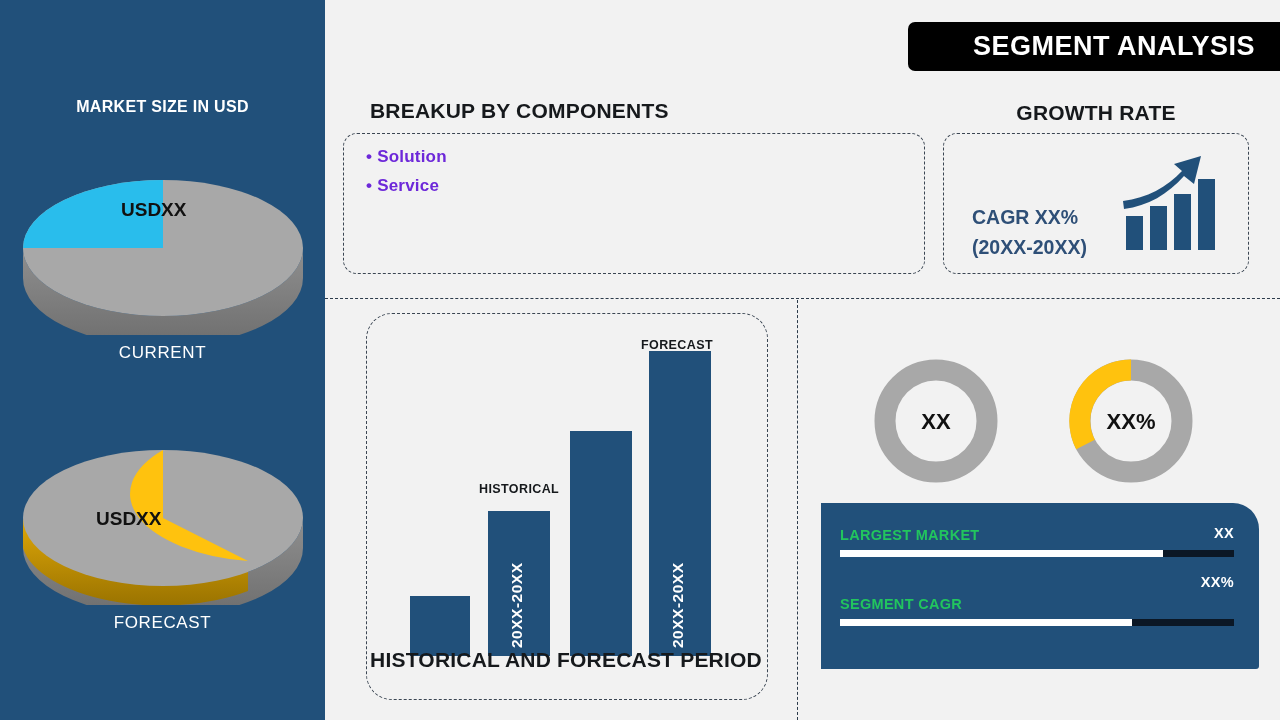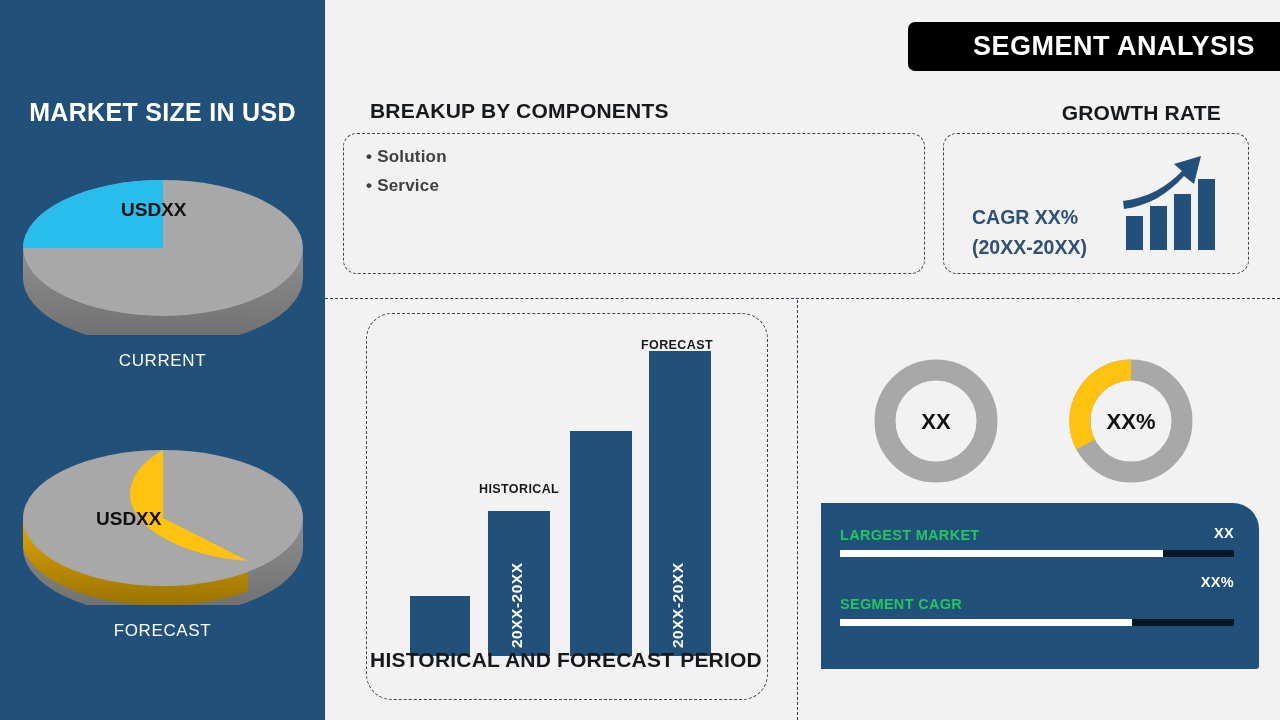--- a/index.html
+++ b/index.html
@@ -11,28 +11,28 @@
   }
   #page{position:relative;width:1280px;height:720px;background:#f2f2f2;}
 
   
   .sidebar{
     position:absolute;left:0;top:0;width:325px;height:720px;
     background:#21507a;
   }
   .sidebar-title{
     position:absolute;left:0;top:98px;width:325px;text-align:center;
-    color:#ffffff;font-size:25px;font-weight:bold;letter-spacing:.3px;
+    color:#ffffff;font-size:16px;font-weight:bold;letter-spacing:.3px;
   }
   .pie-wrap{position:absolute;left:0;width:325px;}
   .pie-wrap.current{top:160px;}
   .pie-wrap.forecast{top:430px;}
   .pie-label{
     width:325px;text-align:center;color:#ffffff;font-size:17px;font-weight:normal;
-    letter-spacing:.6px;margin-top:16px;
+    letter-spacing:.6px;margin-top:8px;
   }
   .pie-svg{display:block;margin:0 auto;}
   .pie-value{
     font-size:19px;font-weight:bold;fill:#111;font-family:"Liberation Sans",sans-serif;
   }
 
   
   .header-band{position:absolute;left:325px;top:0;width:955px;height:90px;background:#f2f2f2;}
   .title-pill{
     position:absolute;left:583px;top:22px;width:412px;height:49px;
@@ -49,33 +49,33 @@
     border-top:1.6px dashed #2b3a4a;
   }
   .vdivider{
     position:absolute;left:797px;top:300px;width:0;height:420px;
     border-left:1.6px dashed #2b3a4a;
   }
 
   
   .sec-head{position:absolute;font-size:21px;font-weight:bold;color:#16191c;letter-spacing:.2px;text-align:center;}
   .sec-head.components{left:370px;top:99px;}
-  .sec-head.growth{left:911px;top:101px;width:310px;text-align:right;}
+  .sec-head.growth{left:941px;top:101px;width:310px;text-align:center;}
 
   
   .dcard{
     position:absolute;border:1.5px dashed #3b4653;border-radius:14px;background:#f2f2f2;
   }
   .card-components{left:343px;top:133px;width:580px;height:139px;}
   .card-growth{left:943px;top:133px;width:304px;height:139px;}
   .card-bars{left:366px;top:313px;width:400px;height:385px;border-radius:26px;}
 
   .bullet-list{position:absolute;left:22px;top:8px;}
   .bullet-item{
-    font-size:17px;font-weight:bold;color:#404040;line-height:29px;letter-spacing:.2px;
+    font-size:17px;font-weight:bold;color:#6d28d9;line-height:29px;letter-spacing:.2px;
   }
   .bullet-item .dot{margin-right:5px;}
 
   
   .cagr-text{
     position:absolute;left:28px;top:40px;
     font-size:19.5px;font-weight:bold;color:#2e4f77;line-height:30px;margin-top:28px;
   }
   .growth-icon{position:absolute;left:178px;top:20px;}
 

